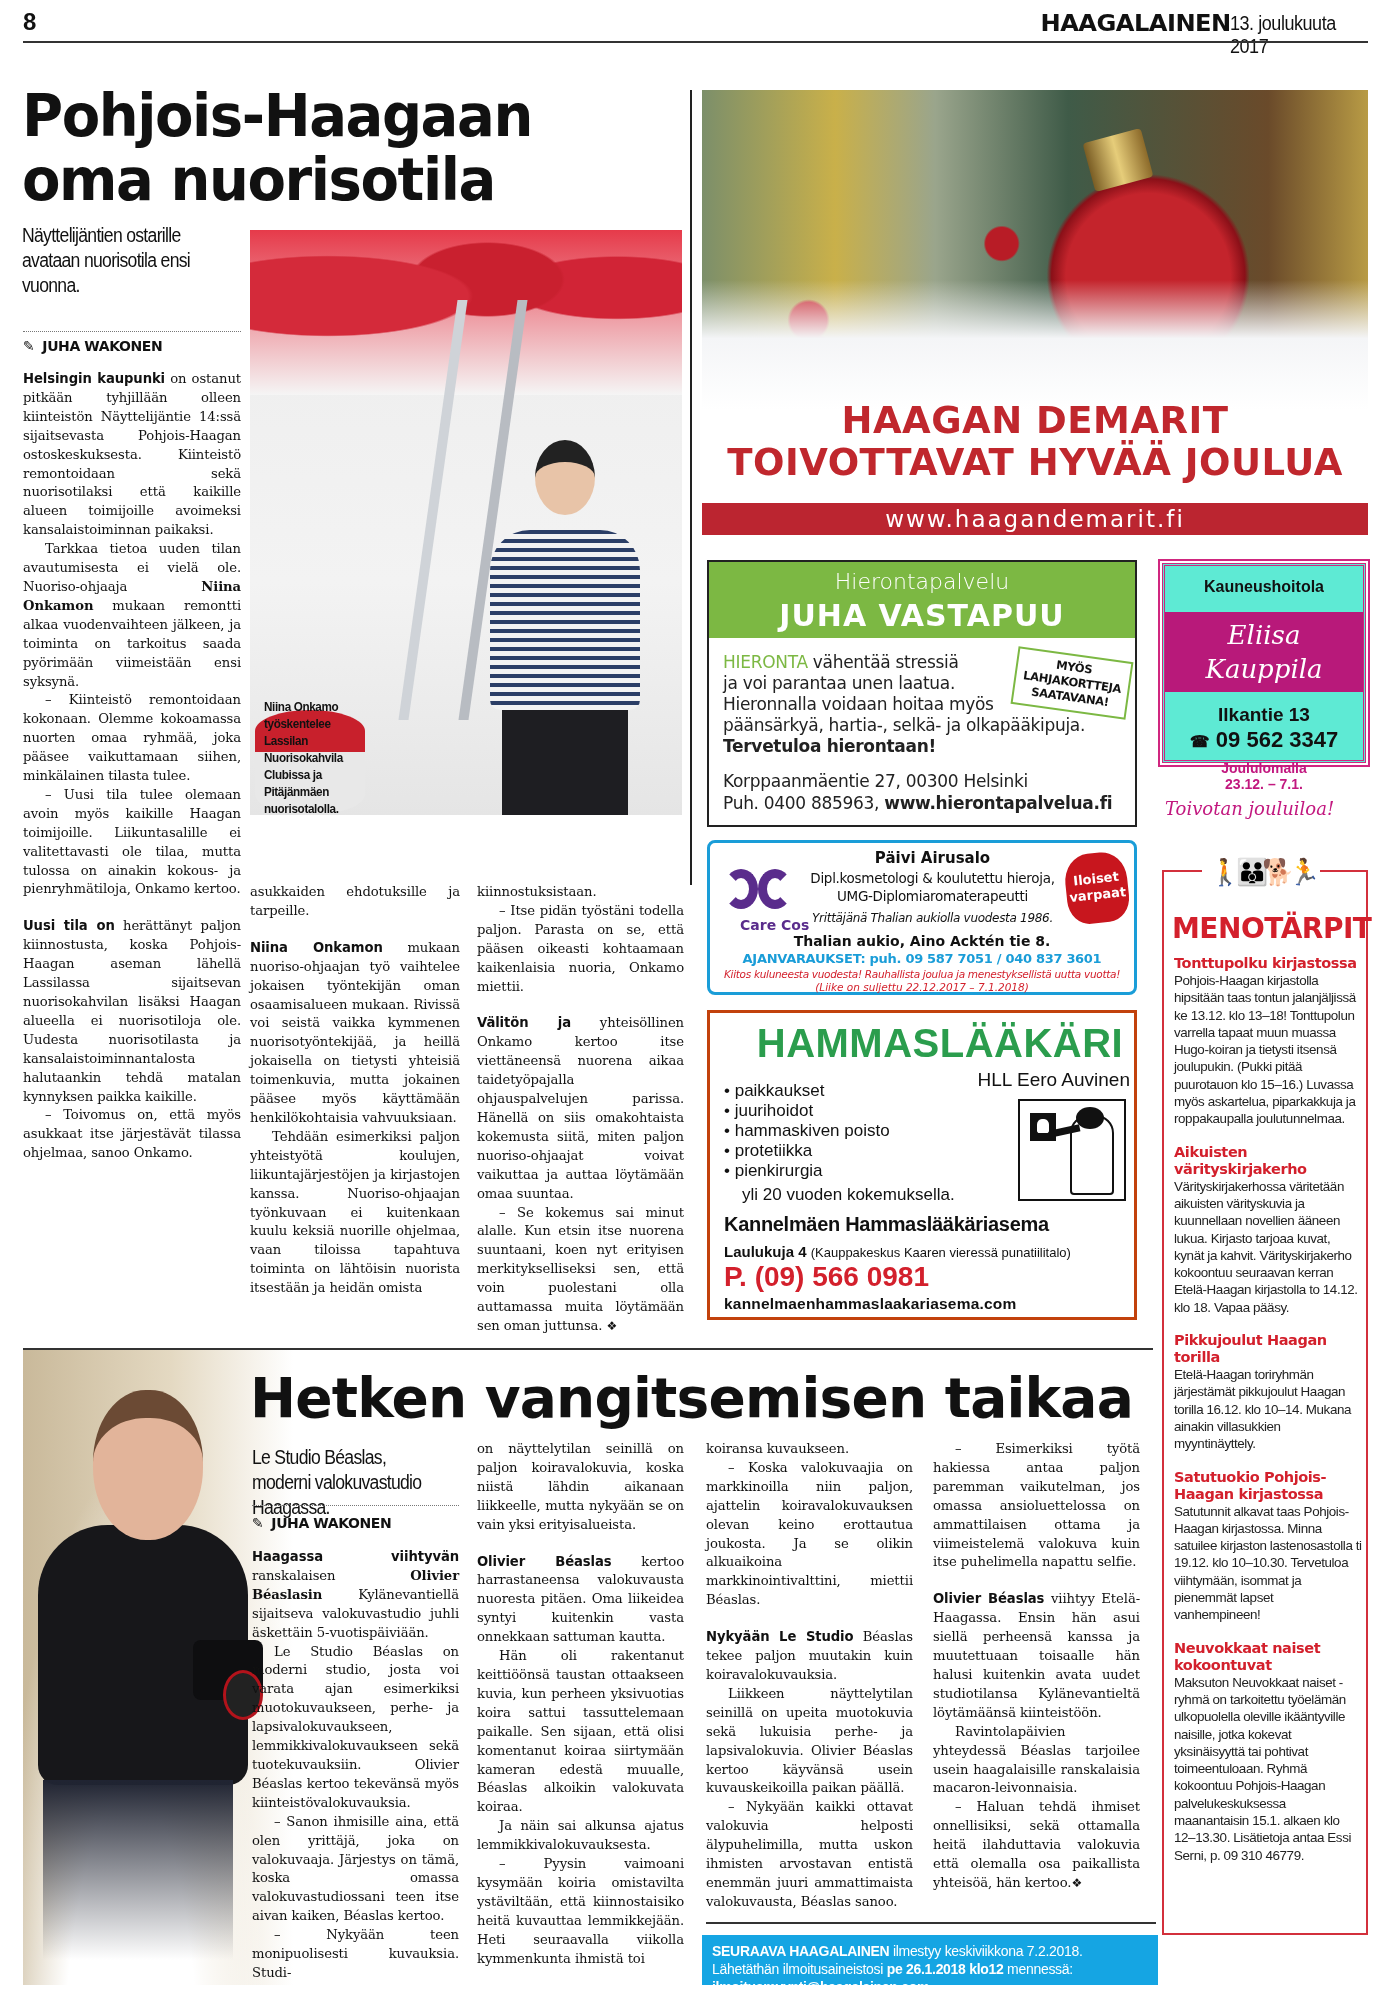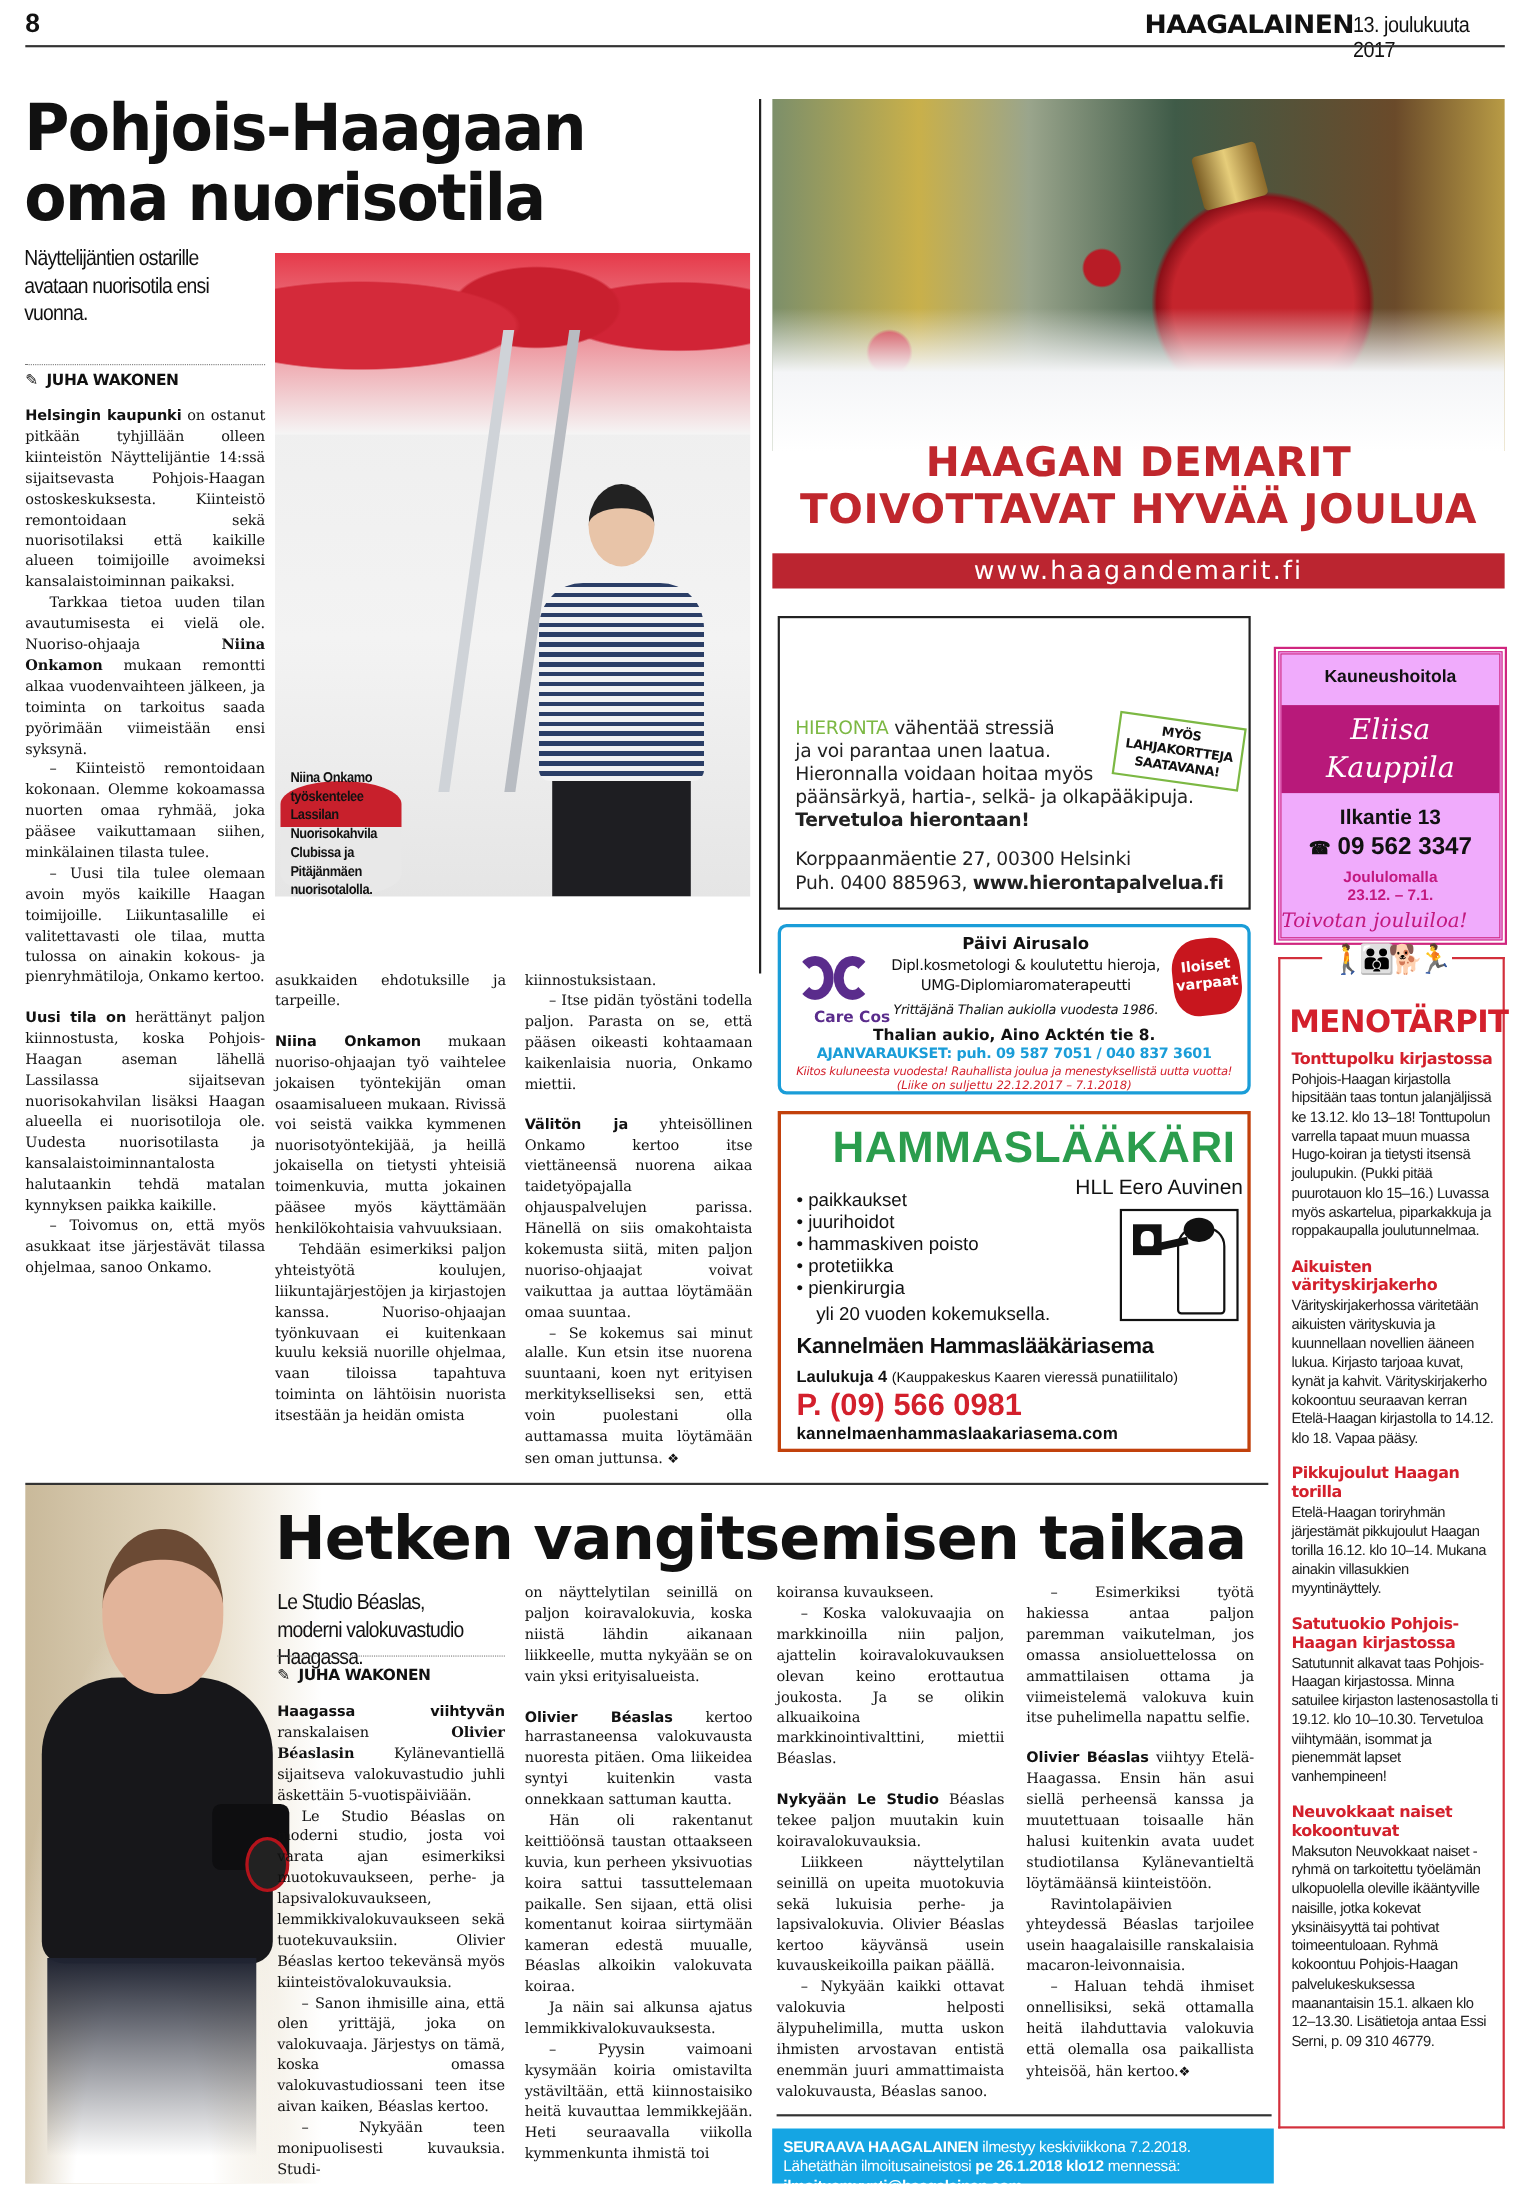--- a/index.html
+++ b/index.html
@@ -44,21 +44,21 @@
 #demarit-l2{position:absolute;left:0;top:352px;width:100%;text-align:center;color:#c0272d;font:bold 37px/42px "DejaVu Sans",sans-serif;letter-spacing:0.5px}
 #demarit-url{position:absolute;left:0;top:413px;width:100%;height:32px;background:#bb2530;color:#fff;text-align:center;font:23px/32px "DejaVu Sans",sans-serif;letter-spacing:2px}
 #ad-hieronta{left:707px;top:560px;width:430px;height:267px;border:2px solid #222;background:#fff}
 #hier-head{position:absolute;left:0;top:0;width:100%;height:76px;background:#7cb843;color:#fff;text-align:center}
 #hier-t1{font:22px/32px "DejaVu Sans",sans-serif;padding-top:4px;font-weight:300}
 #hier-t2{font:bold 30px/36px "DejaVu Sans",sans-serif;letter-spacing:1px}
 #hier-body{position:absolute;left:14px;top:90px;width:400px;font:17px/21px "DejaVu Sans",sans-serif;letter-spacing:-0.3px;color:#222}
 #hier-body .kw{color:#7cb843}
 #hier-badge{position:absolute;left:305px;top:92px;width:116px;height:58px;border:2px solid #7cb843;transform:rotate(8deg);text-align:center;font:bold 11.5px/15px "DejaVu Sans",sans-serif;padding-top:4px;background:#fff;letter-spacing:-0.3px}
 #hier-addr{position:absolute;left:14px;top:208px;width:410px;font:17px/22px "DejaVu Sans",sans-serif;letter-spacing:-0.3px;color:#222}
-#ad-kauneus{left:1162px;top:592px;width:204px;height:263px;border:3px double #d0267f;outline:2px solid #d0267f;outline-offset:2px;background:#f0abfc}
+#ad-kauneus{left:1162px;top:563px;width:204px;height:200px;border:3px double #d0267f;outline:2px solid #d0267f;outline-offset:2px;background:#5eead4}
 #kau-t{position:absolute;left:0;top:12px;width:100%;text-align:center;font:bold 16px "Liberation Sans",sans-serif}
 #kau-band{position:absolute;left:0;top:46px;width:100%;height:80px;background:#b8197a;color:#fff;text-align:center;font:italic 26px/34px "DejaVu Serif",serif;padding-top:6px}
 #kau-addr{position:absolute;left:0;top:138px;width:100%;text-align:center;font:bold 19px/22px "Liberation Sans",sans-serif}
 #kau-phone{position:absolute;left:0;top:160px;width:100%;text-align:center;font:bold 22px/28px "Liberation Sans",sans-serif}
 #kau-hol{position:absolute;left:0;top:194px;width:100%;text-align:center;color:#c2187f;font:bold 14px/16px "Liberation Sans",sans-serif}
 #kau-wish{position:absolute;left:0;top:232px;width:100%;text-align:left;color:#c2187f;font:italic 18px "DejaVu Serif",serif}
 #ad-carecos{left:707px;top:840px;width:430px;height:155px;border:3px solid #1a9dd8;border-radius:8px;background:#fff}
 #cc-logo{position:absolute;left:14px;top:20px;width:72px;height:80px}
 #cc-logo .c1,#cc-logo .c2{position:absolute;top:6px;width:34px;height:40px;border:9px solid #5a2c8c;border-radius:50%}
 #cc-logo .c1{left:0;border-left-color:transparent}
@@ -169,20 +169,24 @@
   <div id="xmas">
       <div class="cap"></div>
       <div class="snow"></div>
     </div>
   <div id="demarit-l1">HAAGAN DEMARIT</div>
   <div id="demarit-l2">TOIVOTTAVAT HYVÄÄ JOULUA</div>
   <div id="demarit-url">www.haagandemarit.fi</div>
 </div>
 
 <div class="abs" id="ad-hieronta">
+  <div id="hier-head">
+    <div id="hier-t1">Hierontapalvelu</div>
+    <div id="hier-t2">JUHA VASTAPUU</div>
+  </div>
   <div id="hier-body">
     <div><span class="kw">HIERONTA</span><span> vähentää stressiä</span></div>
     <div>ja voi parantaa unen laatua.</div>
     <div>Hieronnalla voidaan hoitaa myös</div>
     <div>päänsärkyä, hartia-, selkä- ja olkapääkipuja.</div>
     <div style="font-weight:bold">Tervetuloa hierontaan!</div>
   </div>
   <div id="hier-badge">
     <div>MYÖS</div>
     <div>LAHJAKORTTEJA</div>

